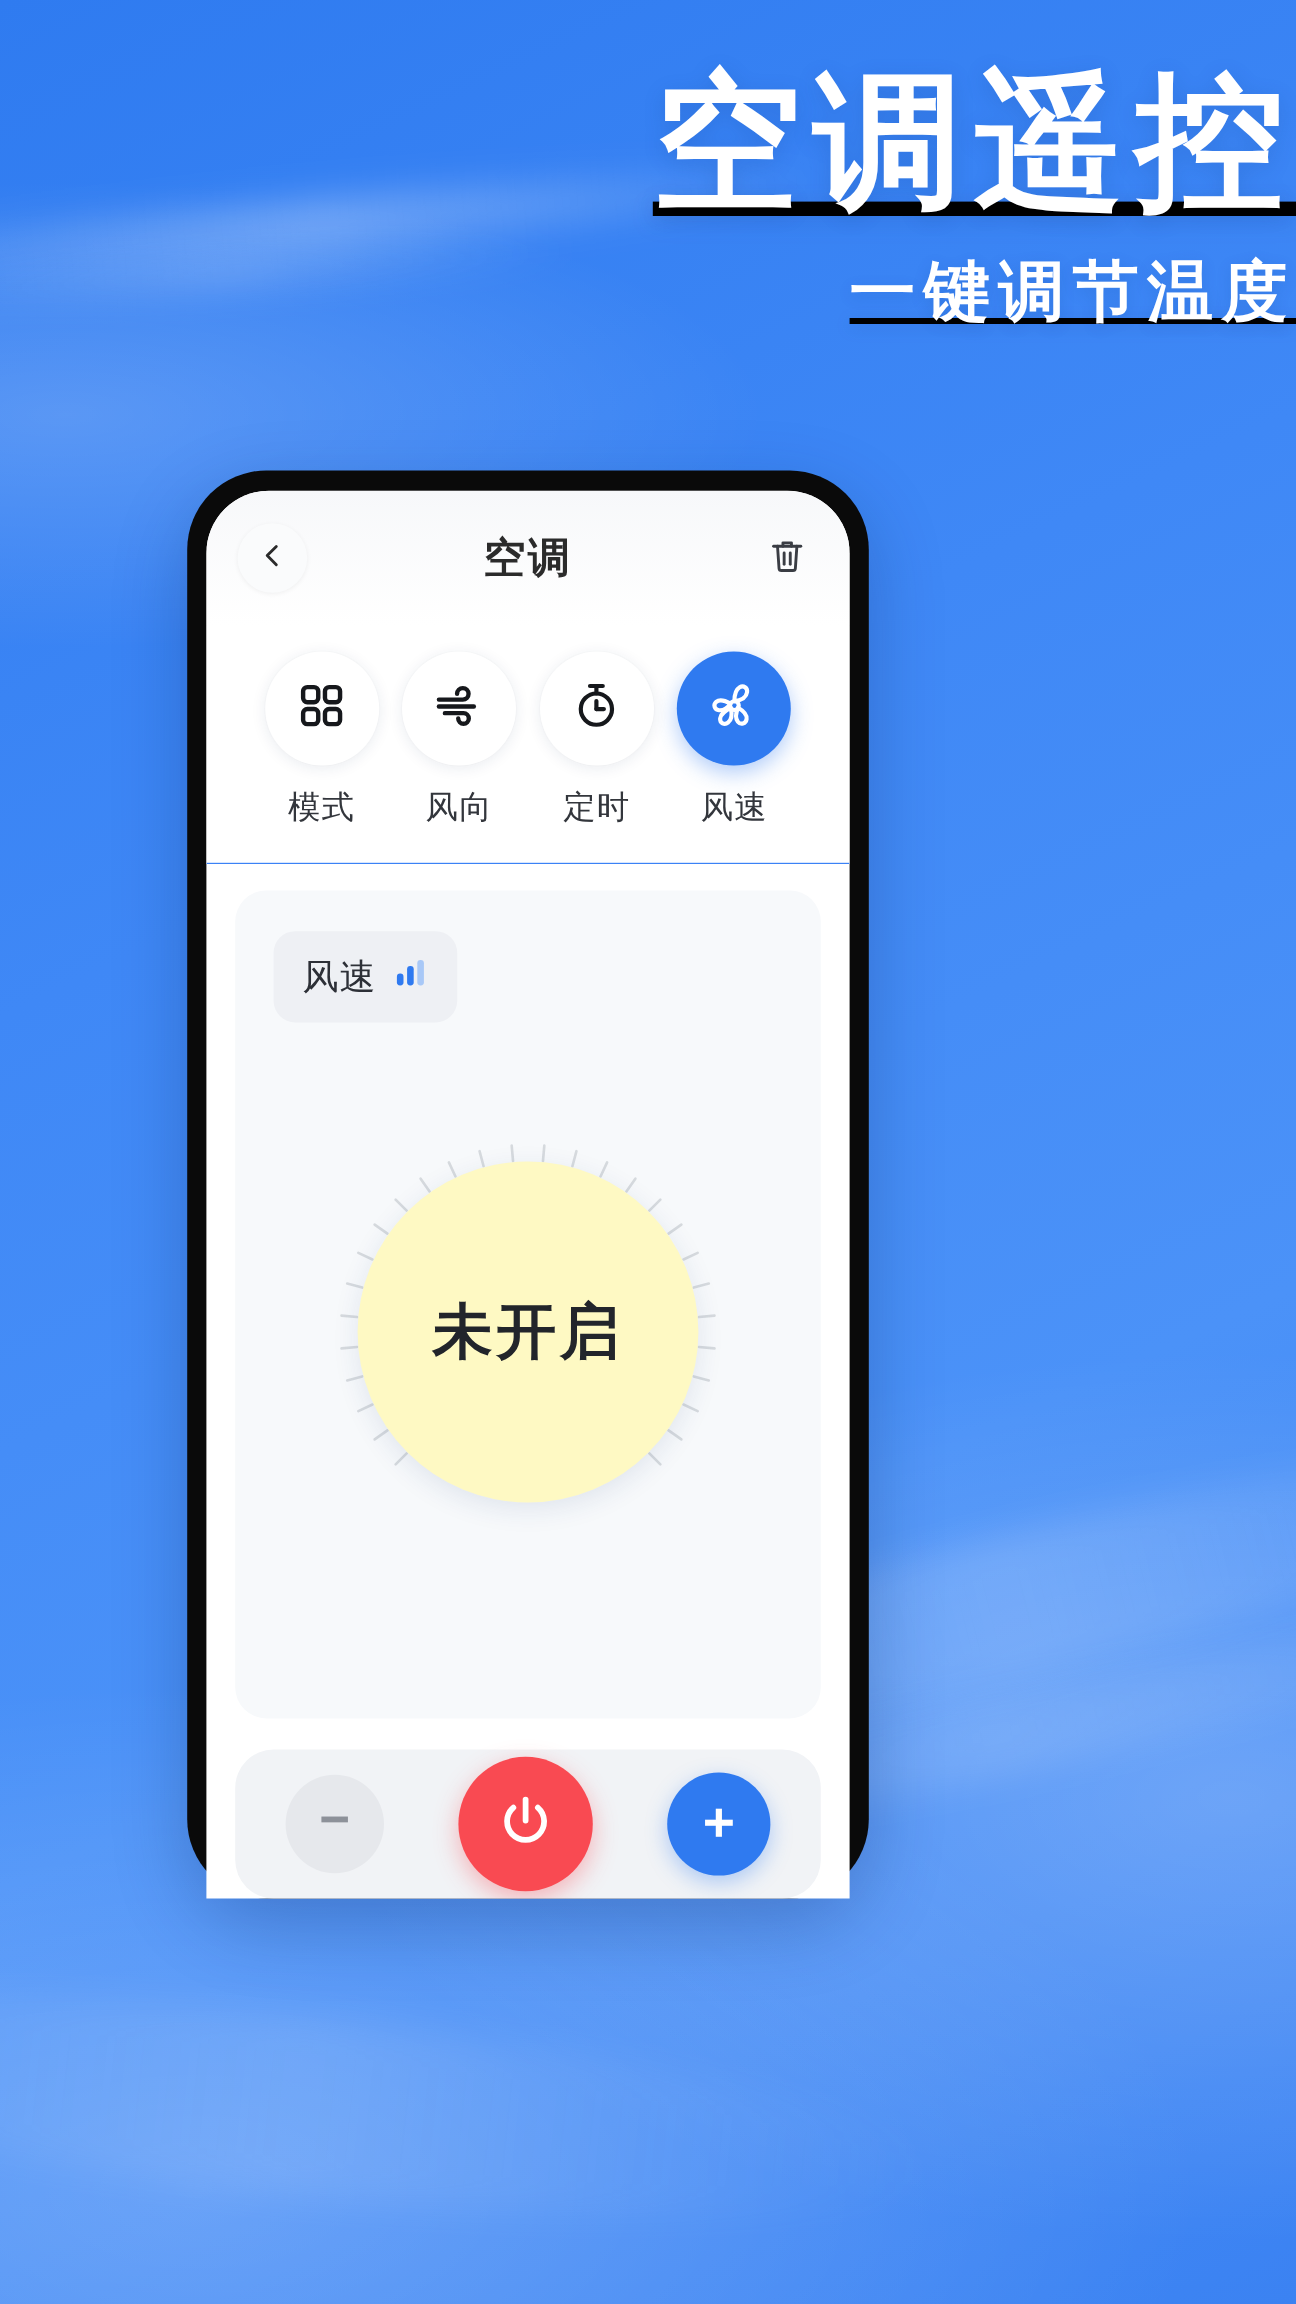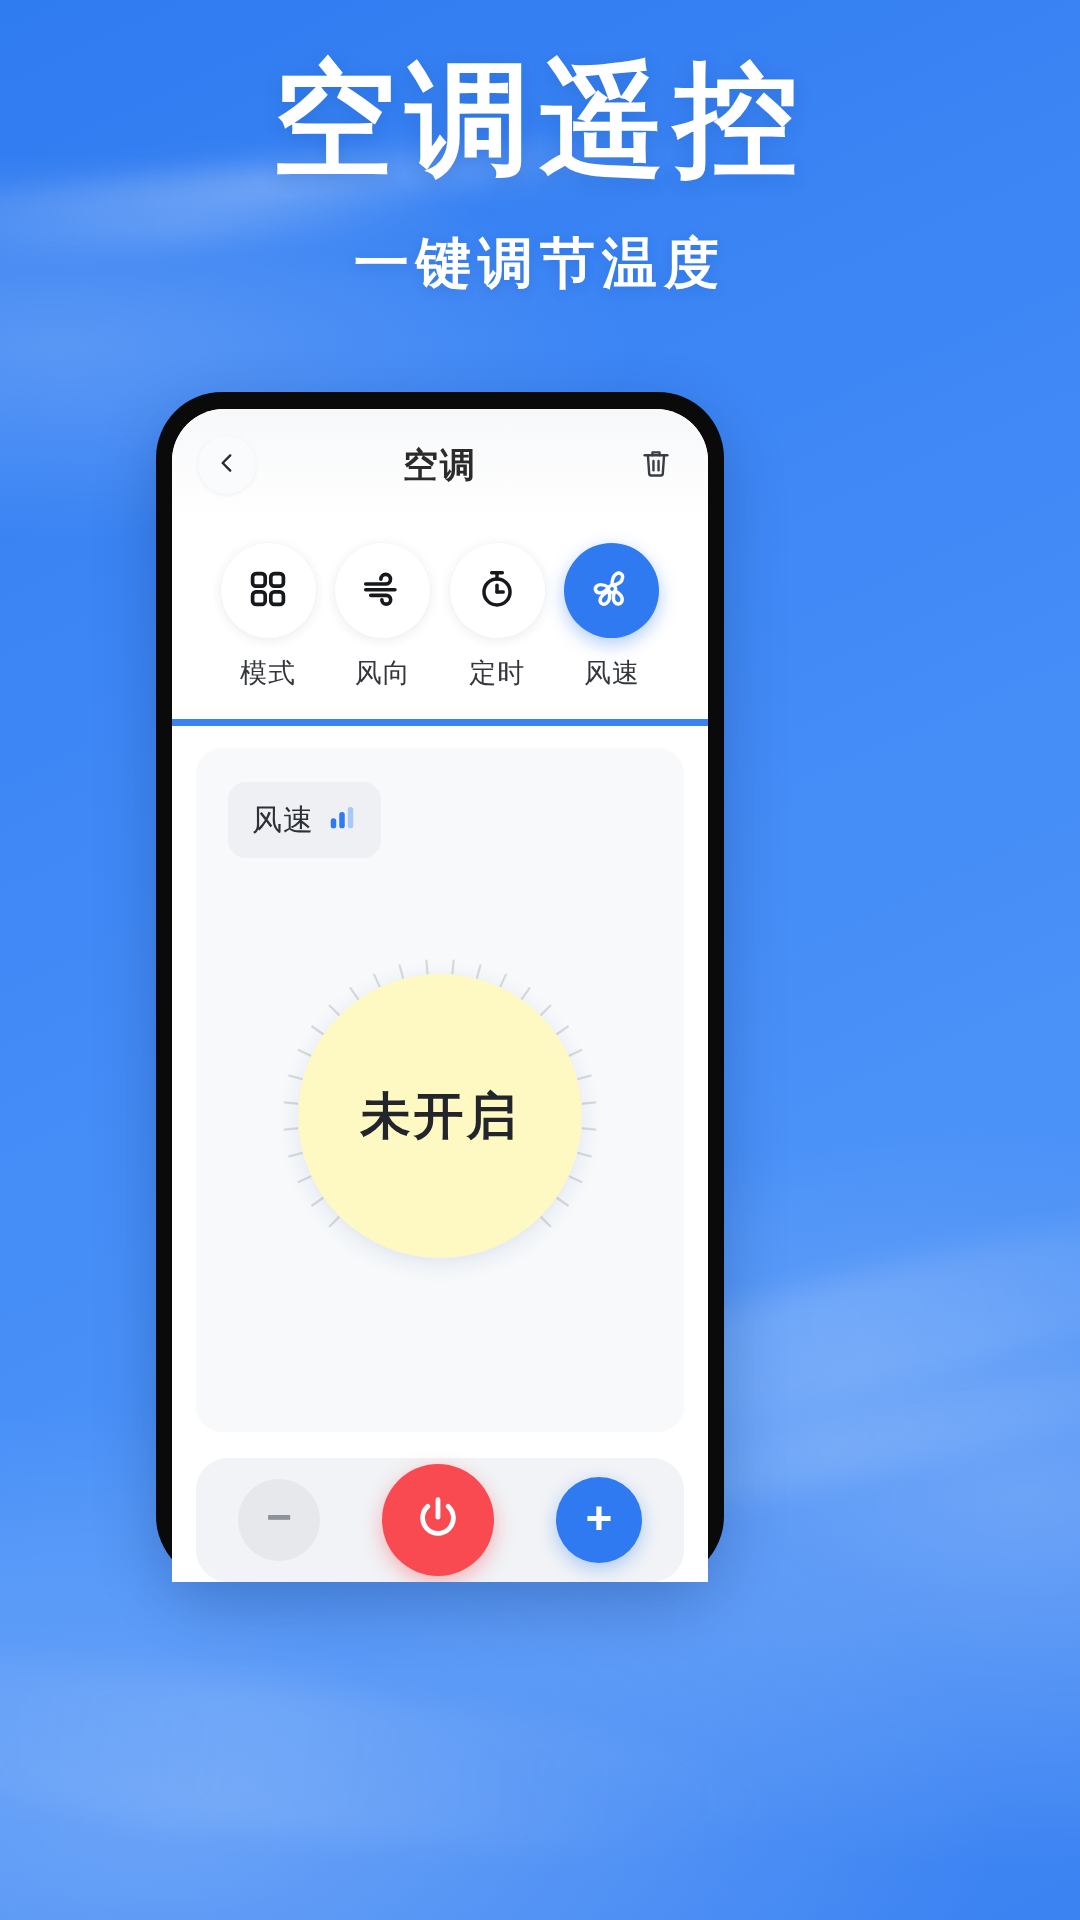--- a/index.html
+++ b/index.html
@@ -25,28 +25,28 @@
     background:linear-gradient(90deg, rgba(255,255,255,0.0), rgba(255,255,255,0.28), rgba(255,255,255,0.0));
     filter:blur(14px);
   }
   .sw1 { left:-180px; top:165px; width:900px; height:42px; transform:rotate(-5deg); }
   .sw2 { left:-120px; top:215px; width:620px; height:26px; transform:rotate(-4deg); opacity:.7;}
   .sw3 { right:-260px; top:1280px; width:1000px; height:120px; transform:rotate(-14deg); opacity:.55;}
   .sw4 { right:-200px; top:1410px; width:900px; height:70px; transform:rotate(-12deg); opacity:.45;}
   .sw5 { left:-300px; top:1680px; width:1100px; height:150px; transform:rotate(6deg); opacity:.35;}
 
   
-  #hero { position:absolute; left:0; right:0; top:48px; text-align:center; }
+  #hero { position:absolute; left:0; right:0; top:48px; text-align:right;text-decoration:underline; }
   #hero-title {
     font-size:124px; font-weight:bold; color:#ffffff;
     letter-spacing:10px; line-height:1.15;
     text-shadow:0 4px 18px rgba(20,60,140,.18);
   }
   #hero-sub {
-    margin-top:36px;
+    margin-top:16px;
     font-size:55px; font-weight:bold; color:#ffffff;
     letter-spacing:7px;
     text-shadow:0 3px 12px rgba(20,60,140,.16);
   }
 
   
   #phone {
     position:absolute; left:156px; top:392px;
     width:568px; height:1190px;
     background:#0a0a0a;
@@ -85,21 +85,21 @@
     margin-left:auto; width:52px; height:52px;
     display:flex; align-items:center; justify-content:center;
   }
 
   
   #mode-row {
     flex:0 0 auto;
     display:flex; justify-content:space-between;
     padding:22px 40px 28px 40px;
     background:#ffffff;
-    border-bottom:7px solid #3b82f6;
+    border-bottom:1px solid #3b82f6;
   }
   .mode-item { display:flex; flex-direction:column; align-items:center; width:112px; }
   .mode-circle {
     width:95px; height:95px; border-radius:50%;
     background:#ffffff;
     box-shadow:0 2px 12px rgba(20,40,90,.09), 0 0 0 1px rgba(0,0,0,.012);
     display:flex; align-items:center; justify-content:center;
   }
   .mode-item.active .mode-circle {
     background:#2f7af0;

